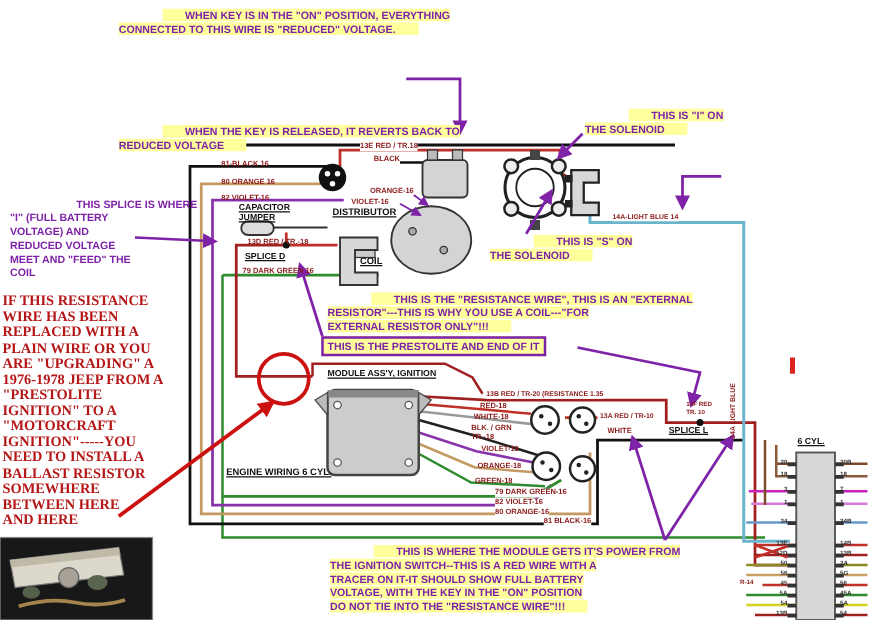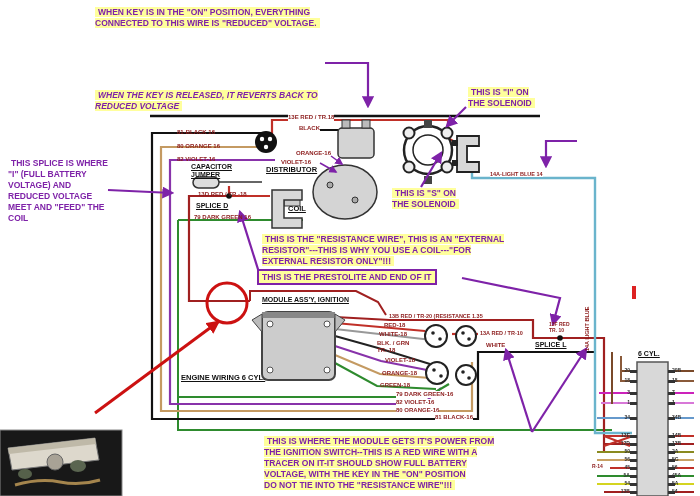--- a/index.html
+++ b/index.html
@@ -1,21 +1,21 @@
 <!DOCTYPE html>
 <html><head>
 <meta charset="utf-8">
 <style>
   html,body{margin:0;padding:0;background:#fff;}
   #stage{position:relative;width:700px;height:496px;background:#fff;overflow:hidden;
          font-family:"Liberation Sans",sans-serif;}
   #stage svg{position:absolute;left:0;top:0;}
   .abs{position:absolute;}
   .note{font:bold 8.5px/11px "Liberation Sans",sans-serif;color:#7e22a8;white-space:pre-line;}
-  .note span{background:#ffff9c;padding:0 3px;}
+  .note span{background:#ffff9c;padding:0 18px;margin-left:35px;}
   .note.plain span{background:transparent;}
   .warn{font:bold 11.5px/12.5px "Liberation Serif",serif;color:#b51717;white-space:pre-line;}
   .box{border:2px solid #7e22a8;background:#ffff9c;color:#7e22a8;
        font:bold 8.5px "Liberation Sans",sans-serif;padding:1px 3px;}
   .wl{font:bold 6px/6.5px "Liberation Sans",sans-serif;color:#8b1a1a;white-space:pre-line;}
   .bl{color:#111;text-decoration:underline;}
   .s5{font-size:5px;line-height:5.5px;}
   .s55{font-size:5.5px;line-height:6px;}
   .s7{font-size:7px;line-height:7.5px;}
   .s75{font-size:7.5px;line-height:8px;}
@@ -214,30 +214,45 @@
       <polygon points="8,18 95,8 96,14 9,24" fill="#bfb9a8"></polygon>
       <circle cx="55" cy="32" r="8" fill="#a8a296" stroke="#666"></circle>
       <ellipse cx="25" cy="44" rx="7" ry="5" fill="#55604a"></ellipse>
       <ellipse cx="78" cy="36" rx="8" ry="6" fill="#5a6550"></ellipse>
       <path d="M15,55 Q40,48 60,52 Q80,56 100,50" fill="none" stroke="#a5854d" stroke-width="3"></path>
     </g>
   </svg>
 
   <div class="abs note" style="left:95px;top:7px;"><span>WHEN KEY IS IN THE "ON" POSITION, EVERYTHING
 CONNECTED TO THIS WIRE IS "REDUCED" VOLTAGE.</span></div>
-  <div class="abs note" style="left:95px;top:90px;font-style:italic;"><span>WHEN THE KEY IS RELEASED, IT REVERTS BACK TO
+  <div class="abs note" style="left:95px;top:100px;"><span>WHEN THE KEY IS RELEASED, IT REVERTS BACK TO
 REDUCED VOLTAGE</span></div>
   <div class="abs note" style="left:468px;top:87px;"><span>THIS IS "I" ON
 THE SOLENOID</span></div>
   <div class="abs note plain" style="left:8px;top:158px;"><span>THIS SPLICE IS WHERE
 "I" (FULL BATTERY
 VOLTAGE) AND
 REDUCED VOLTAGE
 MEET AND "FEED" THE
 COIL</span></div>
+  <div class="abs warn" style="left:2px;top:235px;">IF THIS RESISTANCE
+WIRE HAS BEEN
+REPLACED WITH A
+PLAIN WIRE OR YOU
+ARE "UPGRADING" A
+1976-1978 JEEP FROM A
+"PRESTOLITE
+IGNITION" TO A
+"MOTORCRAFT
+IGNITION"-----YOU
+NEED TO INSTALL A
+BALLAST RESISTOR
+SOMEWHERE
+BETWEEN HERE
+AND HERE</div>
   <div class="abs note" style="left:262px;top:234px;"><span>THIS IS THE "RESISTANCE WIRE", THIS IS AN "EXTERNAL
 RESISTOR"---THIS IS WHY YOU USE A COIL---"FOR
 EXTERNAL RESISTOR ONLY"!!!</span></div>
   <div class="abs box" style="left:257px;top:269px;">THIS IS THE PRESTOLITE AND END OF IT</div>
   <div class="abs note" style="left:392px;top:188px;"><span>THIS IS "S" ON
 THE SOLENOID</span></div>
   <div class="abs note" style="left:264px;top:436px;"><span>THIS IS WHERE THE MODULE GETS IT'S POWER FROM
 THE IGNITION SWITCH--THIS IS A RED WIRE WITH A
 TRACER ON IT-IT SHOULD SHOW FULL BATTERY
 VOLTAGE, WITH THE KEY IN THE "ON" POSITION

